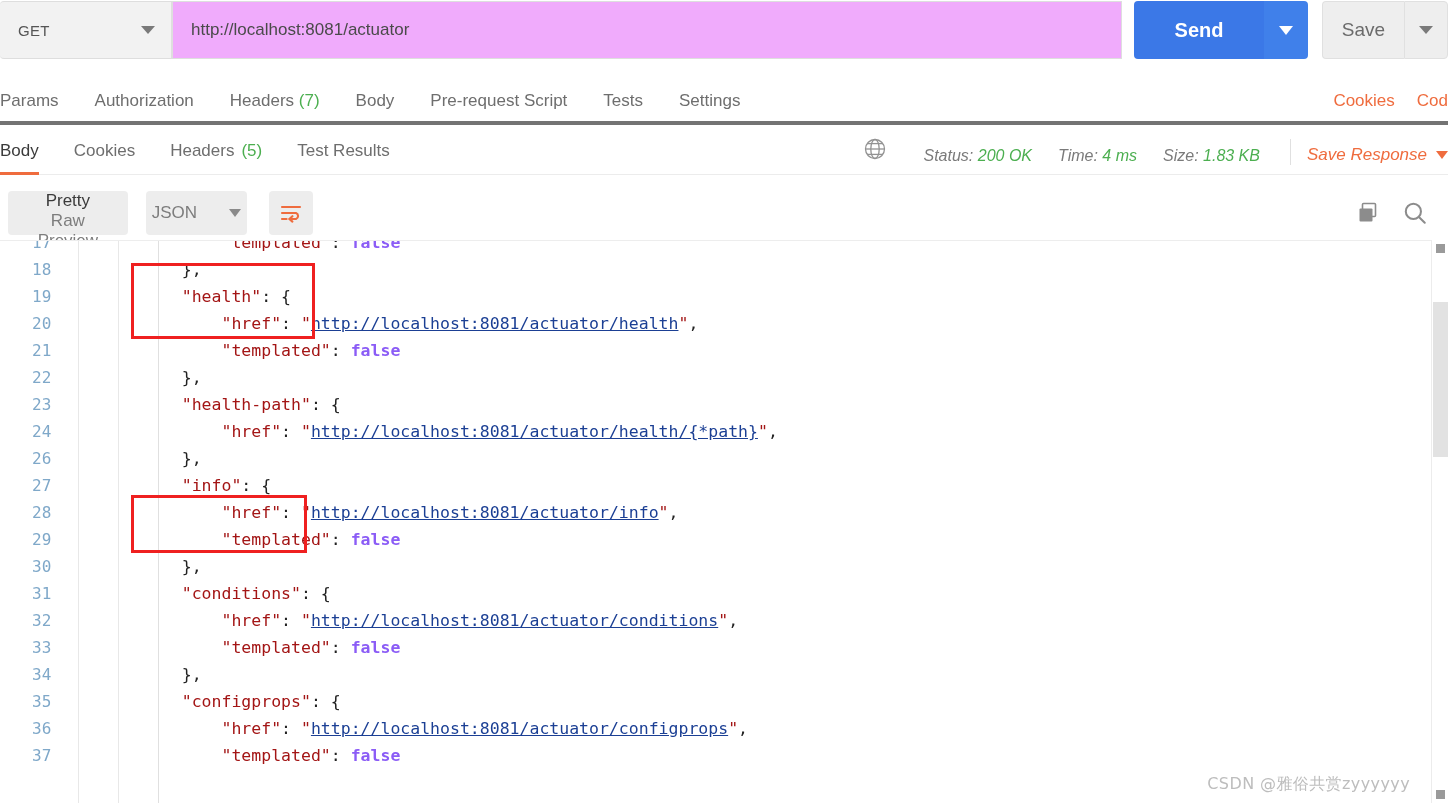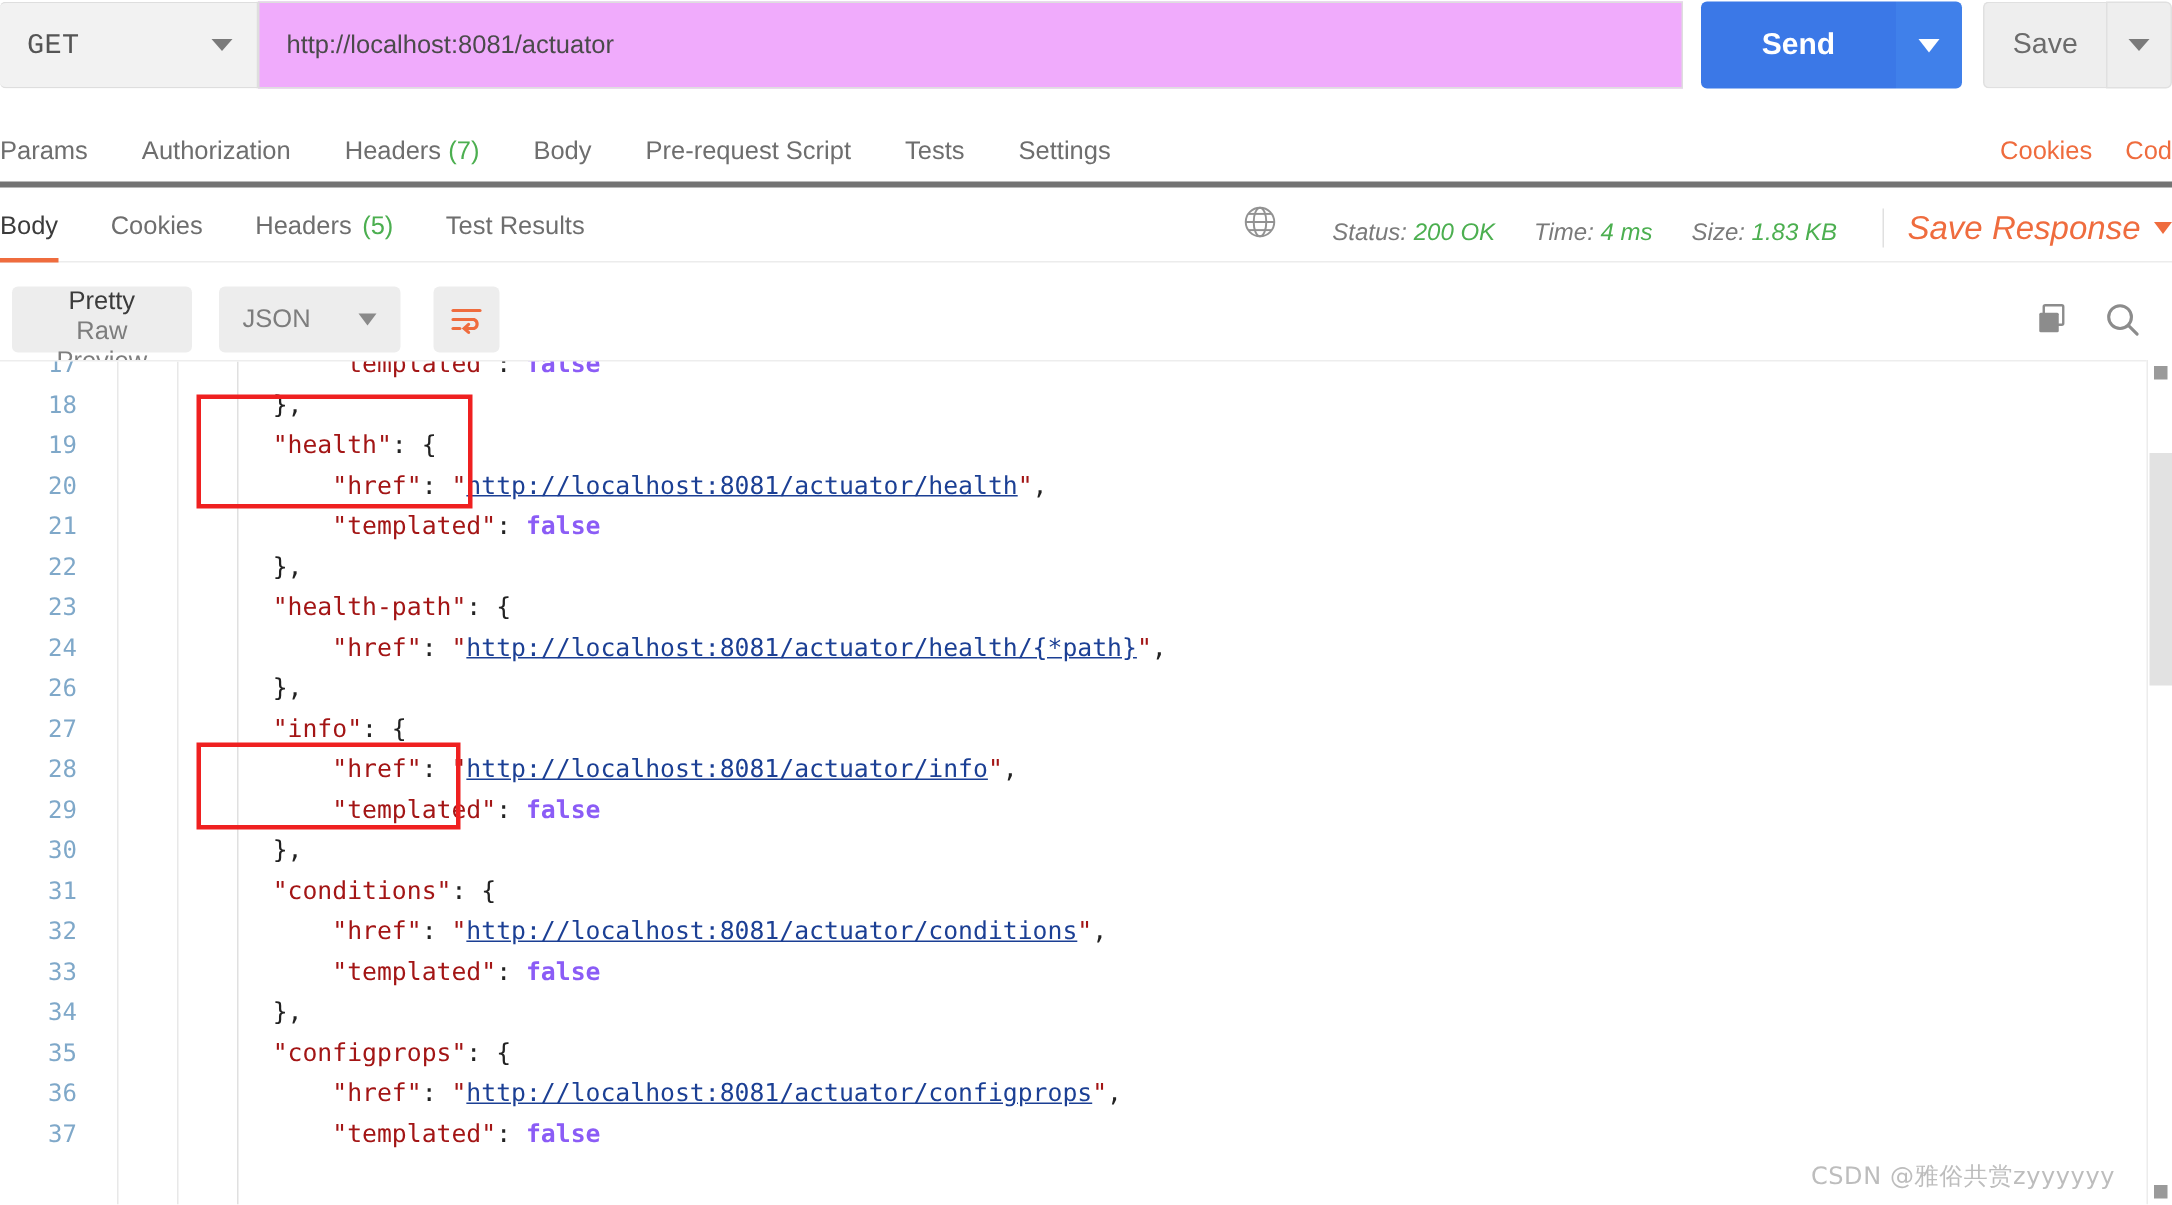--- a/index.html
+++ b/index.html
@@ -15,21 +15,21 @@
   .urlbar {
     position: absolute; left: 0; top: 0; width: 1448px; height: 60px;
     display: flex; align-items: center; padding: 0 0 0 0;
   }
   .method-box {
     width: 172px; height: 58px; background: #f2f2f2;
     border: 1px solid #dedede; border-left: none; border-radius: 4px 0 0 4px;
     display: flex; align-items: center; justify-content: space-between;
     padding: 0 16px 0 18px;
   }
-  .method-label { font-size: 19px; color: #555; letter-spacing: .3px; font-family: Liberation Mono, monospace; }
+  .method-label { font-size: 15px; color: #555; letter-spacing: .3px; }
   .caret-dark {
     width: 0; height: 0; border-left: 7px solid transparent;
     border-right: 7px solid transparent; border-top: 8px solid #7a7a7a;
   }
   .url-input {
     flex: 1; height: 58px; background: #f0abfc; border: 1px solid #dedede;
     border-left: 1px solid #dedede; display: flex; align-items: center;
     padding-left: 18px;
   }
   .url-text { font-size: 17px; color: #4a4a4a; }
@@ -88,21 +88,21 @@
   .resp-tab.active { color: #3b3b3b; }
   .resp-tab.active::after {
     content: ""; position: absolute; left: -2px; right: 0; bottom: 0;
     height: 3px; background: #ef6c3e;
   }
   .resp-meta { margin-left: auto; display: flex; align-items: flex-end; gap: 0; font-style: italic; }
   .globe-icon { margin-right: 36px; opacity: .75; }
   .meta-item { font-size: 16px; color: #7a7a7a; margin-right: 26px; white-space: nowrap; }
   .meta-val { color: #4caf50; }
   .meta-divider { width: 1px; height: 26px; background: #e0e0e0; margin: 0 16px 0 4px; }
-  .save-resp { color: #ef6c3e; font-size: 22px; display: flex; align-items: center; gap: 9px; cursor: pointer; }
+  .save-resp { color: #ef6c3e; font-size: 17px; display: flex; align-items: center; gap: 9px; cursor: pointer; }
   .caret-orange {
     width: 0; height: 0; border-left: 6px solid transparent;
     border-right: 6px solid transparent; border-top: 8px solid #ef6c3e;
   }
 
   
   .fmt-bar {
     position: absolute; left: 0; top: 186px; width: 1448px; height: 54px;
     display: flex; align-items: center;
   }
@@ -110,21 +110,21 @@
     background: #ededed; border-radius: 4px; height: 44px; display: flex;
     align-items: center; padding: 0 4px; margin-left: 8px; flex-direction: column;
   }
   .fmt-item {
     font-size: 17px; color: #7d7d7d; padding: 0 22px; height: 44px;
     display: flex; align-items: center; cursor: pointer;
   }
   .fmt-item.active { color: #3b3b3b; }
   .json-pill {
     background: #ededed; border-radius: 4px; height: 44px; display: flex;
-    align-items: center; padding: 0 16px; margin-left: 18px; gap: 32px; cursor: pointer;
+    align-items: center; padding: 0 6px; margin-left: 18px; gap: 32px; cursor: pointer;
   }
   .json-label { font-size: 17px; color: #7d7d7d; }
   .caret-gray {
     width: 0; height: 0; border-left: 6px solid transparent;
     border-right: 6px solid transparent; border-top: 8px solid #8a8a8a;
   }
   .wrap-btn {
     background: #ededed; border-radius: 4px; width: 44px; height: 44px;
     margin-left: 22px; display: flex; align-items: center; justify-content: center;
     cursor: pointer;

